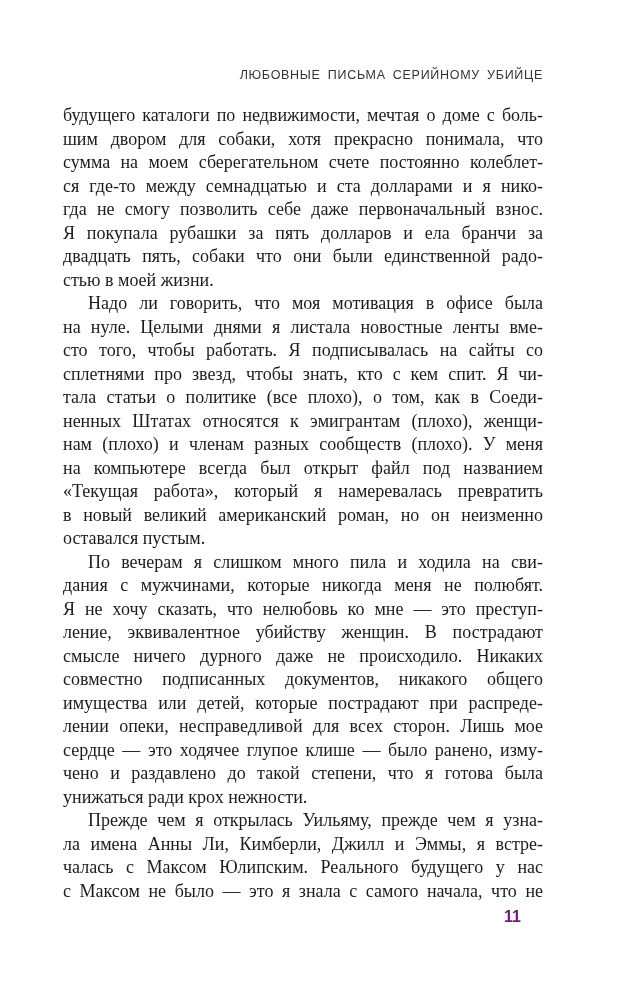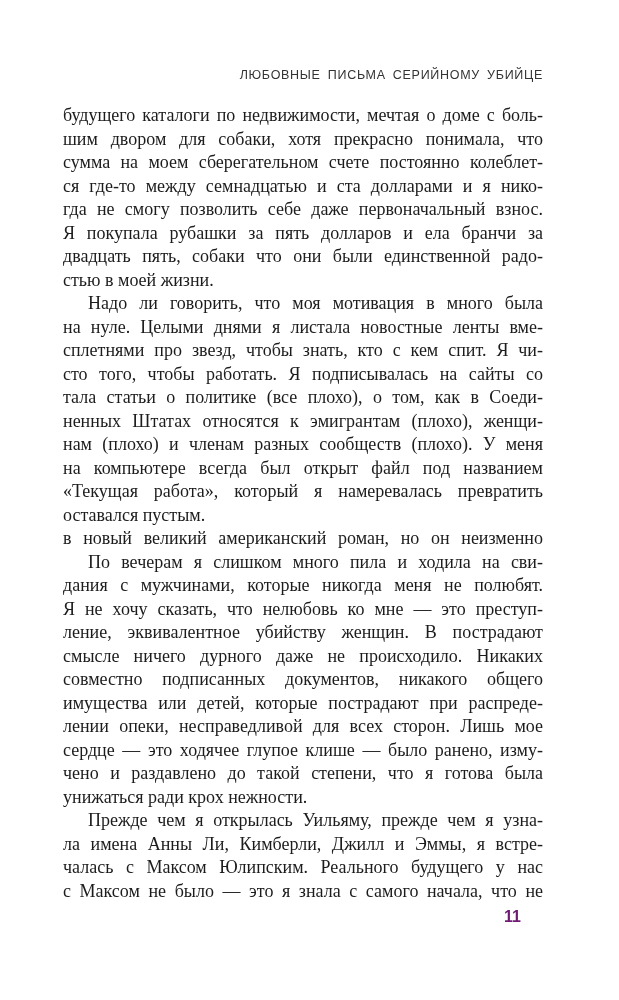--- a/index.html
+++ b/index.html
@@ -76,31 +76,31 @@
       <div class="line">шим двором для собаки, хотя прекрасно понимала, что</div>
       <div class="line">сумма на моем сберегательном счете постоянно колеблет-</div>
       <div class="line">ся где-то между семнадцатью и ста долларами и я нико-</div>
       <div class="line">гда не смогу позволить себе даже первоначальный взнос.</div>
       <div class="line">Я покупала рубашки за пять долларов и ела бранчи за</div>
       <div class="line">двадцать пять, собаки что они были единственной радо-</div>
       <div class="line endpara">стью в моей жизни.</div>
     </div>
 
     <div class="paragraph">
-      <div class="line indent">Надо ли говорить, что моя мотивация в много была</div>
+      <div class="line indent">Надо ли говорить, что моя мотивация в офисе была</div>
       <div class="line">на нуле. Целыми днями я листала новостные ленты вме-</div>
+      <div class="line">сто того, чтобы работать. Я подписывалась на сайты со</div>
       <div class="line">сплетнями про звезд, чтобы знать, кто с кем спит. Я чи-</div>
-      <div class="line">сто того, чтобы работать. Я подписывалась на сайты со</div>
       <div class="line">тала статьи о политике (все плохо), о том, как в Соеди-</div>
       <div class="line">ненных Штатах относятся к эмигрантам (плохо), женщи-</div>
       <div class="line">нам (плохо) и членам разных сообществ (плохо). У меня</div>
       <div class="line">на компьютере всегда был открыт файл под названием</div>
       <div class="line">«Текущая работа», который я намеревалась превратить</div>
+      <div class="line">в новый великий американский роман, но он неизменно</div>
       <div class="line endpara">оставался пустым.</div>
-      <div class="line">в новый великий американский роман, но он неизменно</div>
     </div>
 
     <div class="paragraph">
       <div class="line indent">По вечерам я слишком много пила и ходила на сви-</div>
       <div class="line">дания с мужчинами, которые никогда меня не полюбят.</div>
       <div class="line">Я не хочу сказать, что нелюбовь ко мне — это преступ-</div>
       <div class="line">ление, эквивалентное убийству женщин. В пострадают</div>
       <div class="line">смысле ничего дурного даже не происходило. Никаких</div>
       <div class="line">совместно подписанных документов, никакого общего</div>
       <div class="line">имущества или детей, которые пострадают при распреде-</div>

